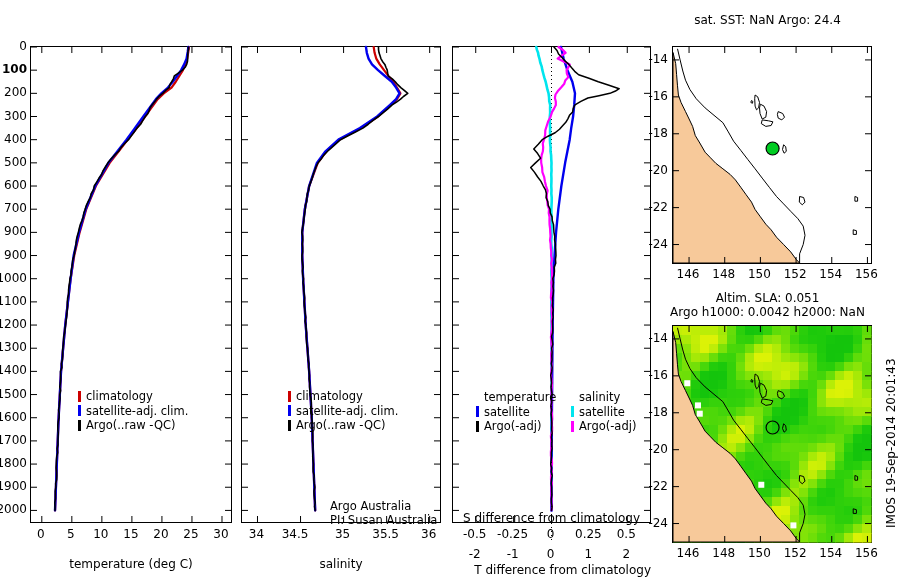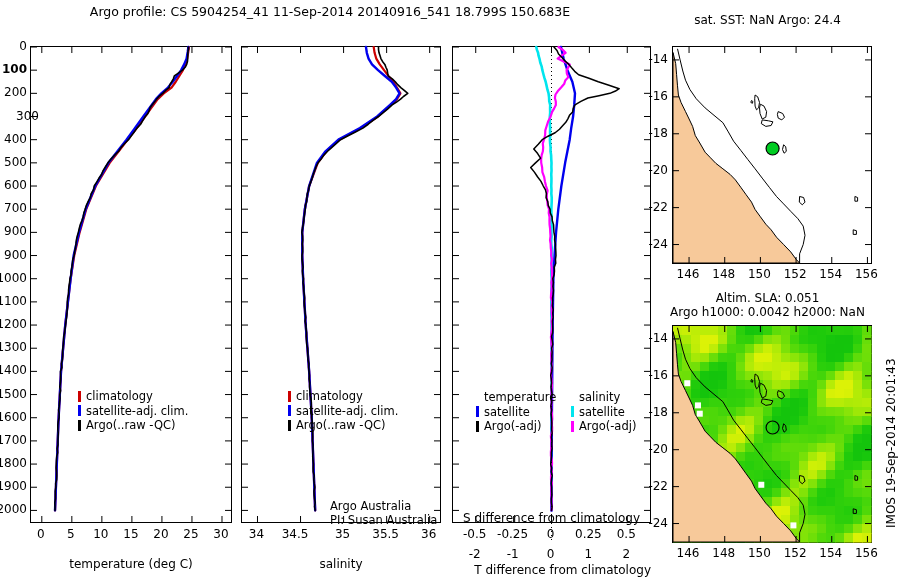--- a/index.html
+++ b/index.html
@@ -17,21 +17,20 @@
   .swatch{display:inline-block;width:3px;height:11px;margin-right:5px;flex:0 0 auto;}
   .maptitle{position:absolute;font-size:12px;line-height:14px;white-space:nowrap;text-align:center;}
   .vtext{position:absolute;font-size:12px;white-space:nowrap;
          transform-origin:0 0;transform:rotate(-90deg);}
   .credit{position:absolute;font-size:11.5px;line-height:14px;white-space:nowrap;}
 </style>
 </head>
 <body>
 
 <div class="title">
-  <div>Argo profile: CS 5904254_41 11-Sep-2014 20140916_541 18.799S 150.683E</div>
 </div>
 
 <div class="panel" style="left:30px;top:46px;width:202px;height:477px;">
   <svg id="svg-temp" width="200" height="475" viewBox="0 0 200 475">
       <line x1="10.81081081081081" y1="0" x2="10.81081081081081" y2="6" stroke="#000" stroke-width="1"></line>
       <line x1="10.81081081081081" y1="475" x2="10.81081081081081" y2="469" stroke="#000" stroke-width="1"></line>
       <line x1="40.84084084084084" y1="0" x2="40.84084084084084" y2="6" stroke="#000" stroke-width="1"></line>
       <line x1="40.84084084084084" y1="475" x2="40.84084084084084" y2="469" stroke="#000" stroke-width="1"></line>
       <line x1="70.87087087087089" y1="0" x2="70.87087087087089" y2="6" stroke="#000" stroke-width="1"></line>
       <line x1="70.87087087087089" y1="475" x2="70.87087087087089" y2="469" stroke="#000" stroke-width="1"></line>
@@ -87,21 +86,21 @@
       <line x1="200" y1="463.4146341463414" x2="194" y2="463.4146341463414" stroke="#000" stroke-width="1"></line>
       <polyline points="157.96,0.00 157.36,4.63 156.16,11.59 154.35,17.38 151.95,23.17 148.35,28.96 144.74,34.76 140.54,40.55 132.73,46.34 126.73,52.13 122.52,57.93 118.32,63.72 114.11,69.51 105.71,81.10 96.70,92.68 87.69,104.27 78.68,115.85 64.86,139.02 55.26,162.20 48.65,185.37 43.24,208.54 39.64,231.71 34.23,278.05 30.03,324.39 27.63,370.73 25.83,417.07 24.02,463.41" fill="none" stroke="#cc0000" stroke-width="2.2" stroke-linejoin="round" stroke-linecap="round"></polyline>
       <polyline points="157.36,0.00 156.76,4.63 155.56,11.59 153.15,17.38 150.15,23.17 145.95,28.96 141.74,34.76 136.94,40.55 130.33,46.34 124.92,52.13 120.72,57.93 116.52,63.72 112.31,69.51 103.90,81.10 95.50,92.68 86.49,104.27 77.48,115.85 64.26,139.02 54.65,162.20 48.05,185.37 42.64,208.54 39.64,231.71 34.23,278.05 30.03,324.39 27.63,370.73 25.83,417.07 24.02,463.41" fill="none" stroke="#0000ee" stroke-width="2.4" stroke-linejoin="round" stroke-linecap="round"></polyline>
       <polyline points="157.35,0.00 157.42,2.32 156.93,4.63 156.78,8.11 156.69,11.59 156.46,14.48 155.69,17.38 154.17,20.27 151.45,23.17 147.35,26.07 143.31,28.96 142.35,31.86 140.71,34.76 138.87,37.65 138.14,40.55 134.54,43.45 131.72,46.34 128.15,49.24 125.59,52.13 123.41,55.03 120.97,57.93 119.02,60.82 118.20,63.72 116.73,66.62 114.30,69.51 111.85,73.37 109.61,77.24 105.96,81.10 103.21,84.96 100.36,88.82 97.49,92.68 93.65,96.54 90.13,100.41 87.62,104.27 83.62,108.13 79.99,111.99 76.93,115.85 74.49,119.72 72.09,123.58 70.57,127.44 67.90,131.30 65.70,135.16 63.20,139.02 62.53,142.89 60.17,146.75 59.28,150.61 57.23,154.47 55.37,158.33 54.17,162.20 52.84,166.06 52.14,169.92 50.92,173.78 49.25,177.64 48.24,181.50 47.39,185.37 46.20,189.23 45.35,193.09 44.95,196.95 44.44,200.81 43.61,204.67 43.14,208.54 41.85,212.40 41.37,216.26 40.84,220.12 40.17,223.98 40.01,227.85 38.98,231.71 38.57,235.57 37.98,239.43 37.55,243.29 37.70,247.15 36.63,251.02 36.38,254.88 36.53,258.74 36.23,262.60 35.95,266.46 35.50,270.33 35.03,274.19 34.51,278.05 34.04,281.91 33.59,285.77 32.66,289.63 32.64,293.50 32.33,297.36 31.82,301.22 31.66,305.08 31.64,308.94 31.34,312.80 30.47,316.67 30.88,320.53 29.49,324.39 29.68,328.25 29.72,332.11 29.36,335.98 28.78,339.84 29.57,343.70 28.78,347.56 29.04,351.42 28.52,355.28 28.19,359.15 27.62,363.01 28.15,366.87 28.06,370.73 27.22,374.59 26.80,378.46 26.80,382.32 27.25,386.18 27.09,390.04 26.90,393.90 26.98,397.76 26.13,401.63 26.64,405.49 25.76,409.35 25.47,413.21 25.37,417.07 25.15,420.93 25.57,424.80 25.74,428.66 25.60,432.52 24.69,436.38 24.92,440.24 24.28,444.11 24.38,447.97 24.46,451.83 23.84,455.69 24.02,459.55 24.02,463.41" fill="none" stroke="#000000" stroke-width="1.6" stroke-linejoin="round" stroke-linecap="round"></polyline>
     </svg>
 </div>
 <div id="ticks-depth">
     <div class="tklbl" style="left: 27px; top: 40px; transform: translateX(-100%);">0</div>
     <div class="tklbl" style="left: 27px; top: 63.1707px; transform: translateX(-100%); font-weight: bold;">100</div>
     <div class="tklbl" style="left: 27px; top: 86.3415px; transform: translateX(-100%);">200</div>
-    <div class="tklbl" style="left: 27px; top: 109.512px; transform: translateX(-100%); margin-left: 12px;">300</div>
+    <div class="tklbl" style="left: 27px; top: 109.512px; transform: translateX(-100%);">300</div>
     <div class="tklbl" style="left: 27px; top: 132.683px; transform: translateX(-100%);">400</div>
     <div class="tklbl" style="left: 27px; top: 155.854px; transform: translateX(-100%);">500</div>
     <div class="tklbl" style="left: 27px; top: 179.024px; transform: translateX(-100%);">600</div>
     <div class="tklbl" style="left: 27px; top: 202.195px; transform: translateX(-100%);">700</div>
     <div class="tklbl" style="left: 27px; top: 225.366px; transform: translateX(-100%);">900</div>
     <div class="tklbl" style="left: 27px; top: 248.537px; transform: translateX(-100%);">900</div>
     <div class="tklbl" style="left: 27px; top: 271.707px; transform: translateX(-100%);">1000</div>
     <div class="tklbl" style="left: 27px; top: 294.878px; transform: translateX(-100%);">1100</div>
     <div class="tklbl" style="left: 27px; top: 318.049px; transform: translateX(-100%);">1200</div>
     <div class="tklbl" style="left: 27px; top: 341.22px; transform: translateX(-100%);">1300</div>

